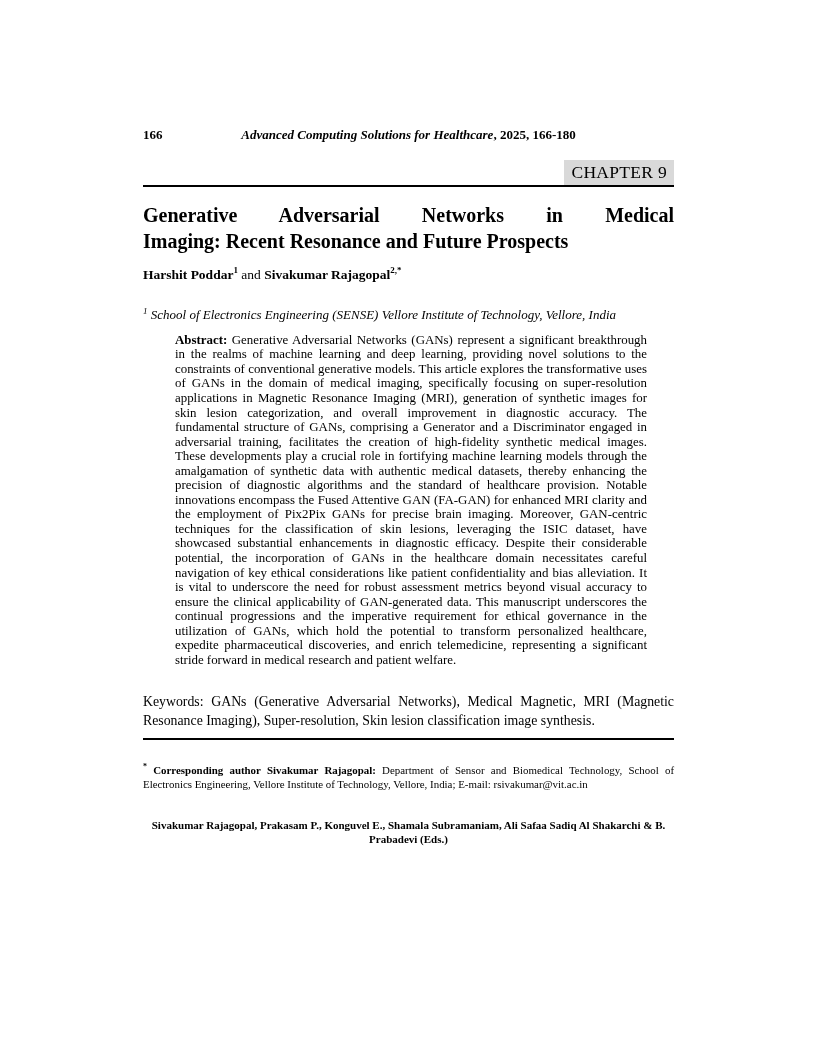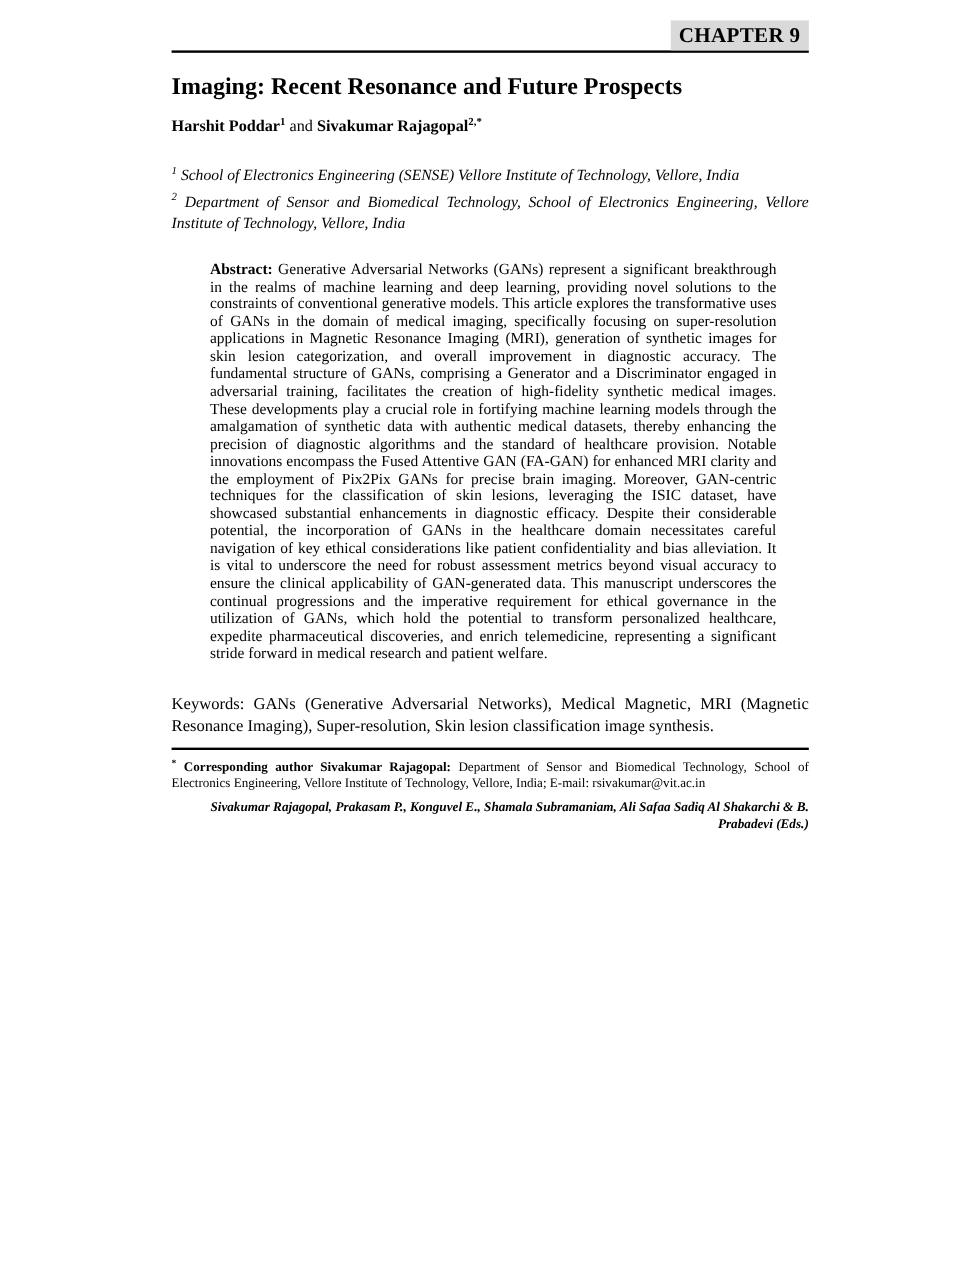--- a/index.html
+++ b/index.html
@@ -19,21 +19,21 @@
   .page-number { position: absolute; left: 0; top: 0; }
   .running-title { text-align: center; }
   .running-title .rt-journal { font-style: italic; }
 
   
   .chapter-row { margin-top: 17px; border-bottom: 2px solid #000; text-align: right; line-height: 0; }
   .chapter-badge {
     display: inline-block;
     background: #d9d9d9;
     font-size: 17.5px;
-    font-weight: bold;
+    font-weight: normal;
     line-height: 25px;
     padding: 0 7px;
     letter-spacing: 0.3px;
   }
 
   
   .title { margin-top: 15px; font-size: 20px; font-weight: bold; line-height: 26px; }
   .title .t-line1 { text-align: justify; text-align-last: justify; }
   .title .t-line2 { text-align: left; }
 
@@ -42,62 +42,66 @@
   .authors .author-name { font-weight: bold; }
   .authors sup { font-size: 9px; font-weight: bold; }
 
   
   .affiliations { margin-top: 19px; font-size: 13px; font-style: italic; }
   .affiliation { line-height: 18px; text-align: justify; }
   .affiliation sup { font-size: 9px; }
 
   
   .abstract {
-    margin-top: 22px;
+    margin-top: 9px;
     padding-left: 32px;
     padding-right: 27px;
     font-size: 12.9px;
     line-height: 14.55px;
     text-align: justify;
   }
   .abstract .abstract-label { font-weight: bold; }
 
   
   .keywords { margin-top: 26px; font-size: 13.8px; line-height: 18.5px; text-align: justify; }
   .keywords .keywords-label { font-weight: normal; }
 
   
   .footnote-rule { margin-top: 8px; border-top: 2px solid #000; }
-  .footnote { margin-top: 4px; font-size: 10.9px; line-height: 13.5px; text-align: justify; }
+  .footnote { margin-top: 20px; font-size: 10.9px; line-height: 13.5px; text-align: justify; }
   .footnote sup { font-size: 8px; font-weight: bold; }
   .footnote .footnote-label { font-weight: bold; }
 
   
-  .imprint { margin-top: 7px; font-size: 11px; line-height: 13.5px; font-weight: bold; text-align: right; font-style: italic; }
+  .imprint { margin-top: 28px; font-size: 11px; line-height: 13.5px; font-weight: bold; text-align: center; }
 </style>
 </head>
 <body>
 
 <div class="page">
   <div class="content">
 
+    <div class="header">
+      <span class="page-number">166</span>
+      <div class="running-title"><span class="rt-journal">Advanced Computing Solutions for Healthcare</span><span>, 2025, 166-180</span></div>
+    </div>
 
     <div class="chapter-row">
       <span class="chapter-badge">CHAPTER 9</span>
     </div>
 
     <div class="title">
+      <div class="t-line1">Generative Adversarial Networks in Medical</div>
       <div class="t-line2">Imaging: Recent Resonance and Future Prospects</div>
     </div>
 
     <div class="authors"><span class="author-name">Harshit Poddar</span><sup>1</sup><span> and </span><span class="author-name">Sivakumar Rajagopal</span><sup>2,*</sup></div>
 
     <div class="affiliations">
       <div class="affiliation"><sup>1</sup><span> School of Electronics Engineering (SENSE) Vellore Institute of Technology, Vellore, India</span></div>
-      <div class="affiliation"><sup>2</sup><span> Department of Sensor and Biomedical Technology, School of Electronics Engineering, Vellore Institute of Technology, Vellore, India</span></div>
     </div>
 
     <div class="abstract"><span class="abstract-label">Abstract:</span><span> Generative Adversarial Networks (GANs) represent a significant breakthrough in the realms of machine learning and deep learning, providing novel solutions to the constraints of conventional generative models. This article explores the transformative uses of GANs in the domain of medical imaging, specifically focusing on super-resolution applications in Magnetic Resonance Imaging (MRI), generation of synthetic images for skin lesion categorization, and overall improvement in diagnostic accuracy. The fundamental structure of GANs, comprising a Generator and a Discriminator engaged in adversarial training, facilitates the creation of high-fidelity synthetic medical images. These developments play a crucial role in fortifying machine learning models through the amalgamation of synthetic data with authentic medical datasets, thereby enhancing the precision of diagnostic algorithms and the standard of healthcare provision. Notable innovations encompass the Fused Attentive GAN (FA-GAN) for enhanced MRI clarity and the employment of Pix2Pix GANs for precise brain imaging. Moreover, GAN-centric techniques for the classification of skin lesions, leveraging the ISIC dataset, have showcased substantial enhancements in diagnostic efficacy. Despite their considerable potential, the incorporation of GANs in the healthcare domain necessitates careful navigation of key ethical considerations like patient confidentiality and bias alleviation. It is vital to underscore the need for robust assessment metrics beyond visual accuracy to ensure the clinical applicability of GAN-generated data. This manuscript underscores the continual progressions and the imperative requirement for ethical governance in the utilization of GANs, which hold the potential to transform personalized healthcare, expedite pharmaceutical discoveries, and enrich telemedicine, representing a significant stride forward in medical research and patient welfare.</span></div>
 
     <div class="keywords"><span class="keywords-label">Keywords:</span><span> GANs (Generative Adversarial Networks), Medical Magnetic, MRI (Magnetic Resonance Imaging), Super-resolution, Skin lesion classification image synthesis.</span></div>
 
     <div class="footnote-rule"></div>
 
     <div class="footnote"><sup>*</sup><span class="footnote-label"> Corresponding author Sivakumar Rajagopal:</span><span> Department of Sensor and Biomedical Technology, School of Electronics Engineering, Vellore Institute of Technology, Vellore, India; E-mail: rsivakumar@vit.ac.in</span></div>
 

